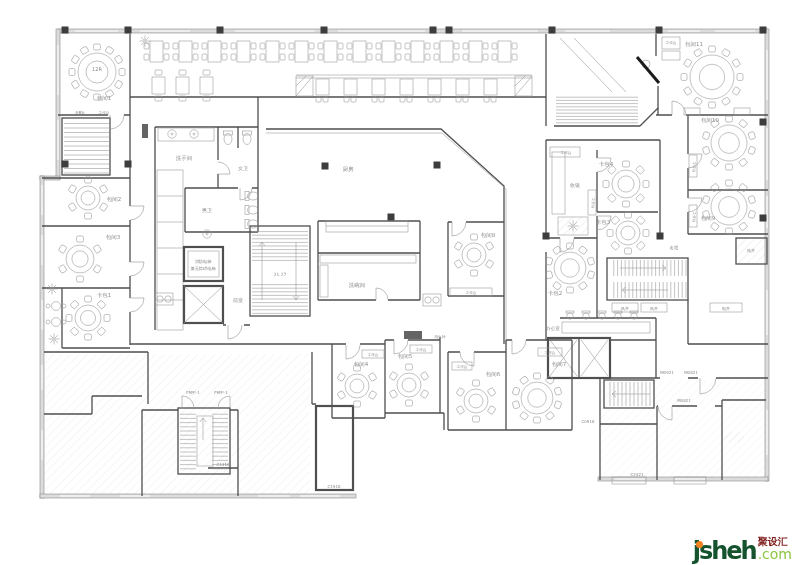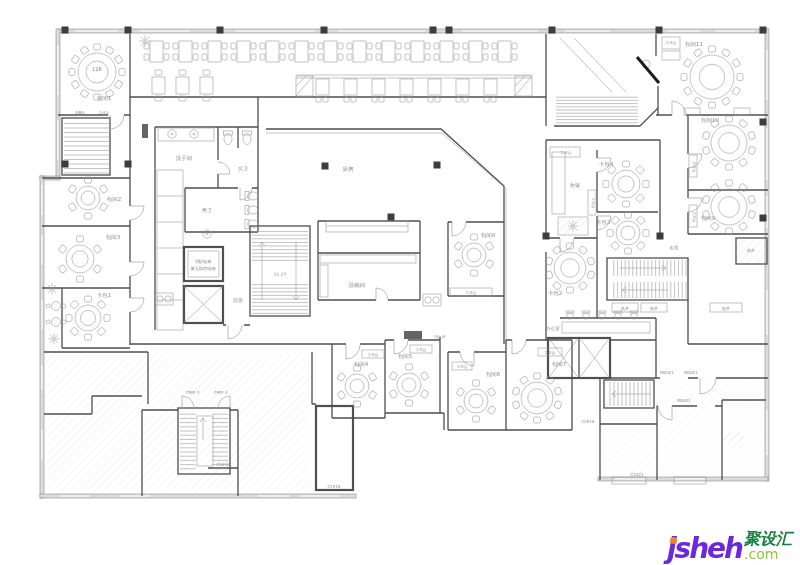--- a/index.html
+++ b/index.html
@@ -12,26 +12,26 @@
   .f  {stroke:#9a9a9a;stroke-width:.6;fill:none;}
   .band{fill:#dcdcdc;stroke:#8a8a8a;stroke-width:.6;}
   .win{stroke:#fff;stroke-width:1.1;fill:none;}
   .col{fill:#3d3d3d;stroke:none;}
   .dk {stroke:#1c1c1c;stroke-width:3;fill:none;}
   .d  {stroke:#9a9a9a;stroke-width:.65;fill:none;}
   .hat{fill:url(#hh);stroke:none;}
   text{fill:#8a8a8a;}
   
   .watermark{position:absolute;right:8px;bottom:4px;display:flex;align-items:flex-end;}
-  .wm-brand{position:relative;font-weight:bold;font-size:28px;line-height:.85;
-            color:#6d28d9;letter-spacing:-2px;font-style:italic;}
+  .wm-brand{position:relative;font-weight:bold;font-size:24px;line-height:.85;
+            color:#14532d;letter-spacing:-2px;}
   .wm-dot{position:absolute;left:3px;top:0px;width:7px;height:7px;border-radius:50%;
           background:#f58220;}
   .wm-side{display:flex;flex-direction:column;align-items:flex-start;margin-left:2px;}
-  .wm-cn{color:#15803d;font-weight:bold;font-size:16px;line-height:1;font-style:italic;}
+  .wm-cn{color:#7f1d1d;font-weight:bold;font-size:10px;line-height:1;}
   .wm-tld{color:#8dc63f;font-weight:normal;font-size:14px;line-height:1;}
 </style>
 </head>
 <body>
 
 <div class="stage">
 <svg width="800" height="565" viewBox="0 0 800 565">
   <defs>
     <pattern id="hh" width="6" height="6" patternUnits="userSpaceOnUse" patternTransform="rotate(45)">
       <line x1="0" y1="0" x2="0" y2="6" stroke="#dedede" stroke-width="1.1"></line>

